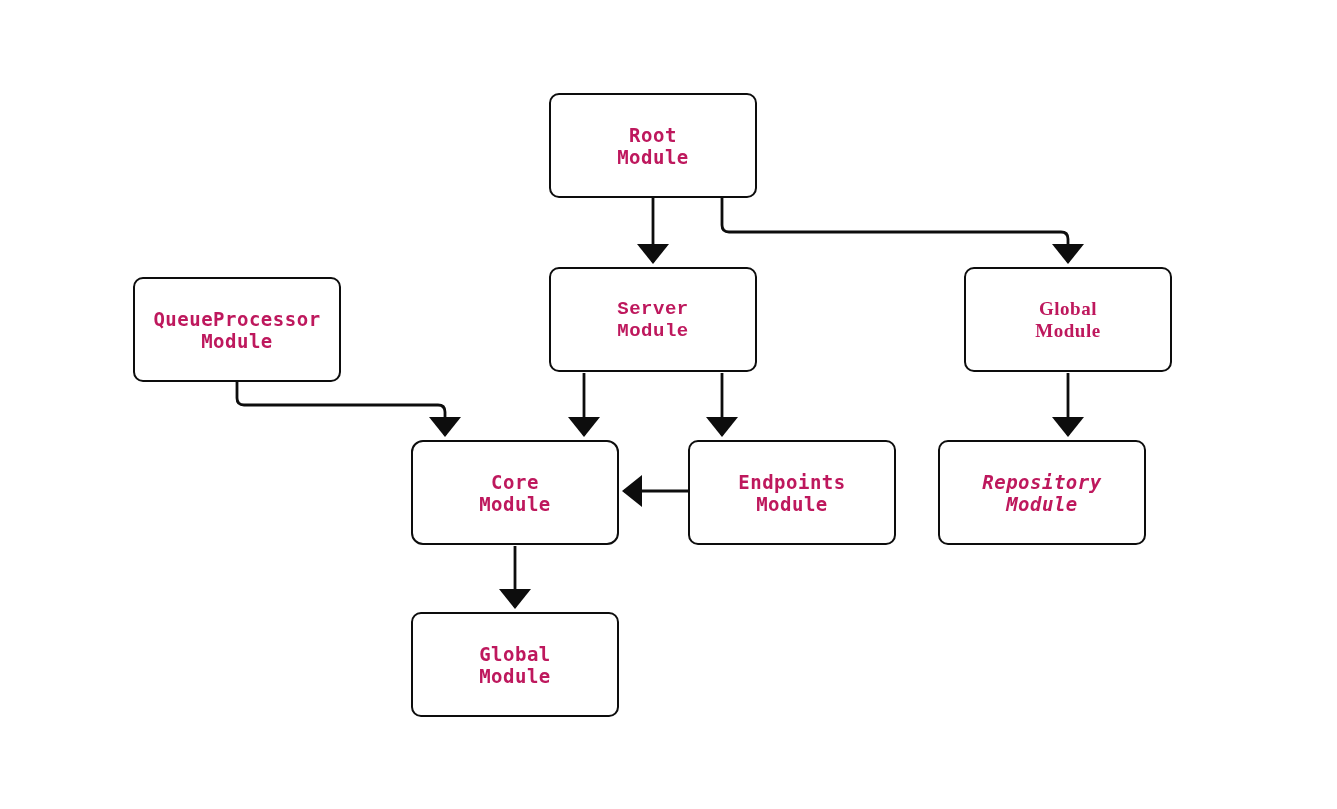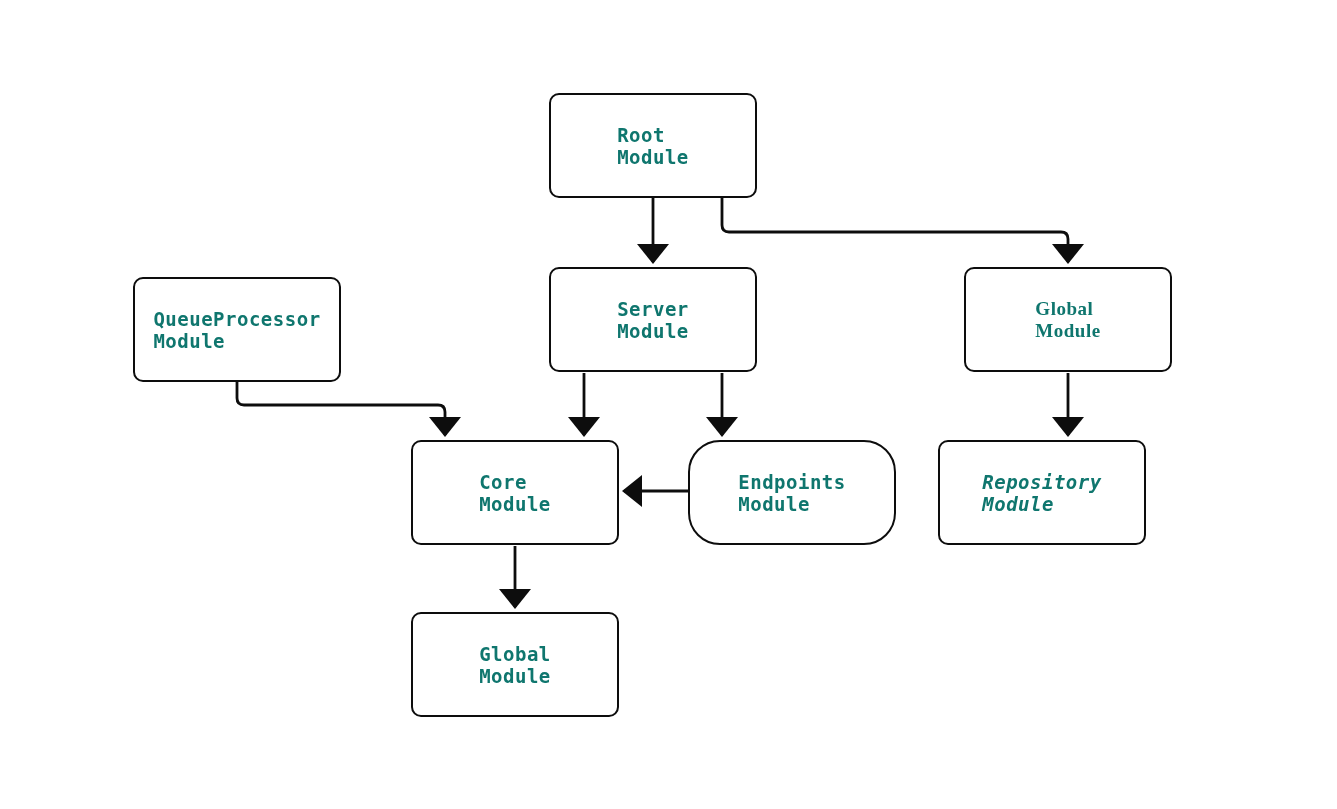--- a/index.html
+++ b/index.html
@@ -36,32 +36,32 @@
     border: 2.6px solid #0d0d0d;
     border-radius: 10px;
     display: flex;
     align-items: center;
     justify-content: center;
   }
   .node-label {
     font-weight: bold;
     font-size: 19px;
     line-height: 22px;
-    color: #0f766e;
-    text-align: left;
+    color: #be185d;
+    text-align: center;
     white-space: pre-line;
     letter-spacing: 0.5px;
   }
   
   .pos-root           { left: 549px; top: 93px;  }
   .pos-queueprocessor { left: 133px; top: 277px; }
-  .pos-server         { left: 549px; top: 267px; }
+  .pos-server         { left: 549px; top: 267px; font-family: Liberation Mono, monospace; }
   .pos-global         { left: 964px; top: 267px; font-family: Liberation Serif, serif; }
-  .pos-core           { left: 411px; top: 440px; }
-  .pos-endpoints      { left: 688px; top: 440px; border-radius: 32px; }
+  .pos-core           { left: 411px; top: 440px; border-radius: 12px; }
+  .pos-endpoints      { left: 688px; top: 440px; }
   .pos-repository     { left: 938px; top: 440px; font-style: italic; }
   .pos-queue          { left: 411px; top: 612px; }
 </style>
 </head>
 <body>
 
 <div class="canvas">
 
   <svg class="edges-layer" width="1337" height="809" viewBox="0 0 1337 809" xmlns="http://www.w3.org/2000/svg">
     <defs>

